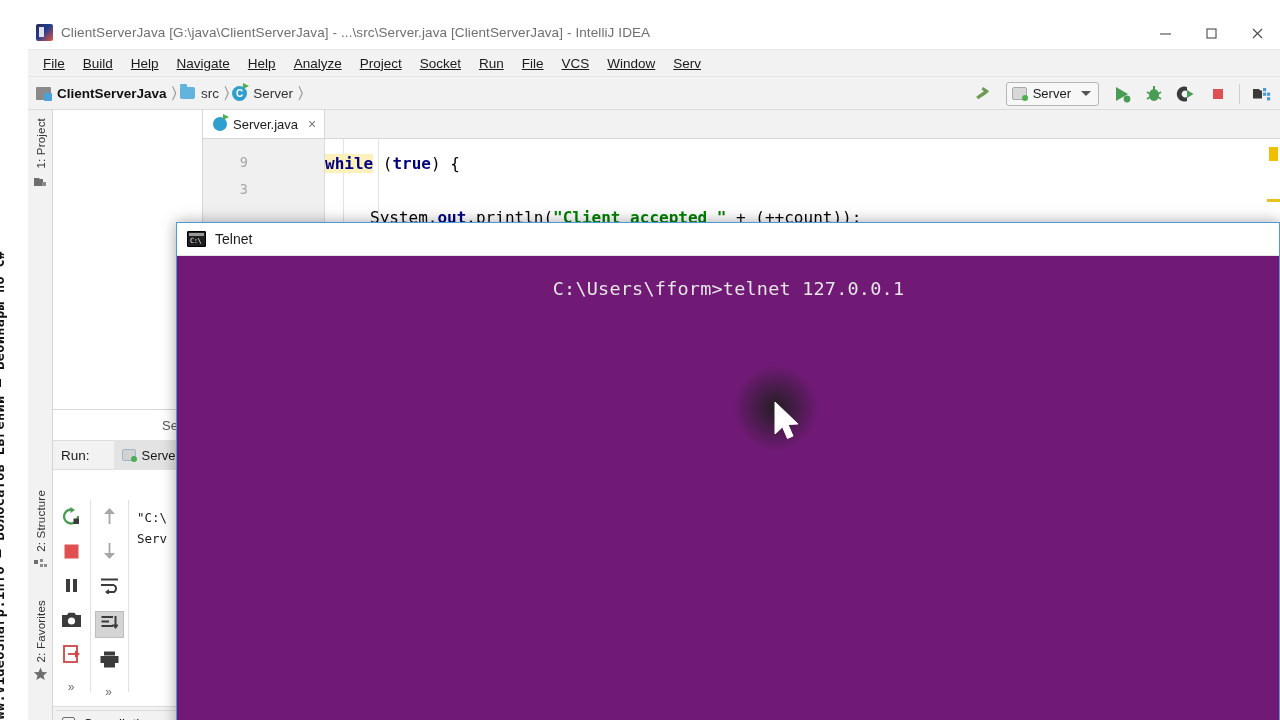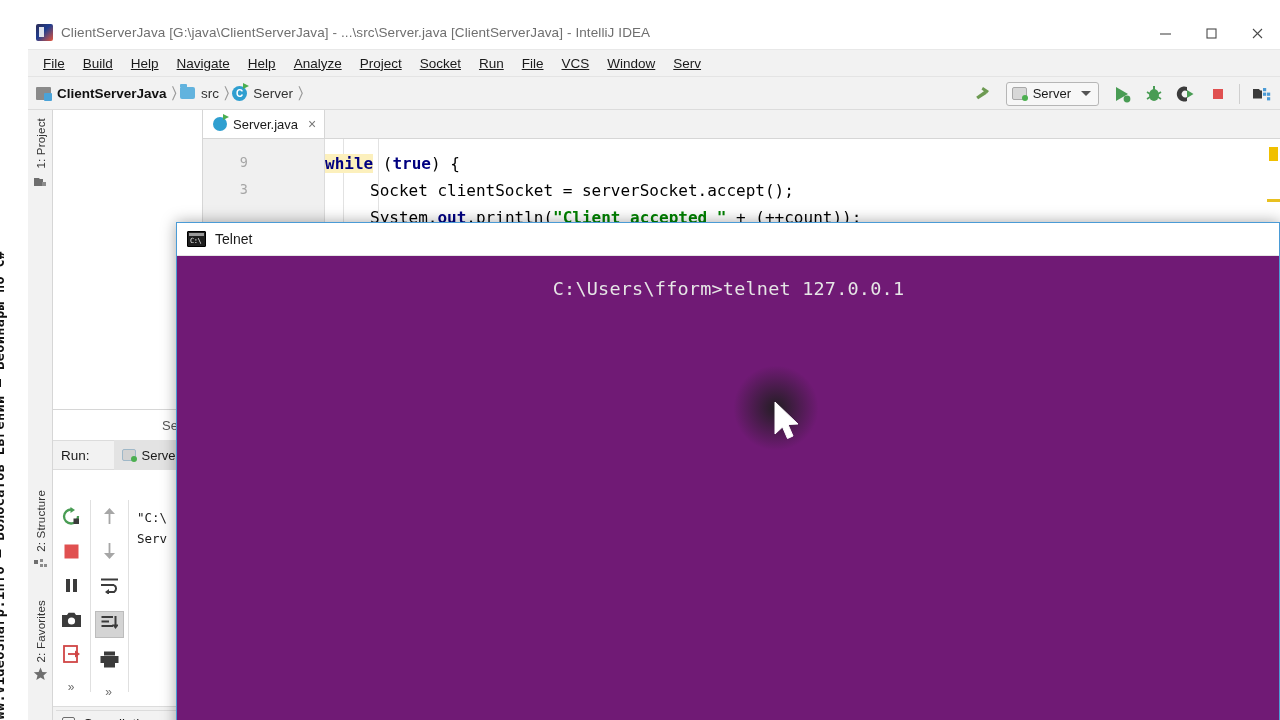--- a/index.html
+++ b/index.html
@@ -671,21 +671,20 @@
           </div>
 
           <div class="codelines">
             <div class="indent-guide" style="left:18px;top:0;height:262px;"></div>
             <div class="indent-guide" style="left:53px;top:0;height:262px;"></div>
 
             <div class="cline" style="left:0px;top:-8px;"></div>
 
             <div class="cline" style="left:0px;top:15px;"><span class="kw hl-while">while</span><span> (</span><span class="kw">true</span><span>) {</span></div>
 
-            <div class="cline" style="left:45px;top:42px;"><span>Socket clientSocket = serverSocket.accept();</span></div>
 
             <div class="cline" style="left:45px;top:69px;"><span>System.</span><span class="kw">out</span><span>.println(</span><span class="str">"Client accepted "</span><span> + (++count));</span></div>
           </div>
 
           <div class="marker-bar">
             <div class="marker warn" style="top:8px;"></div>
             <div class="marker warn2" style="top:60px;"></div>
           </div>
         </div>
       </div>

